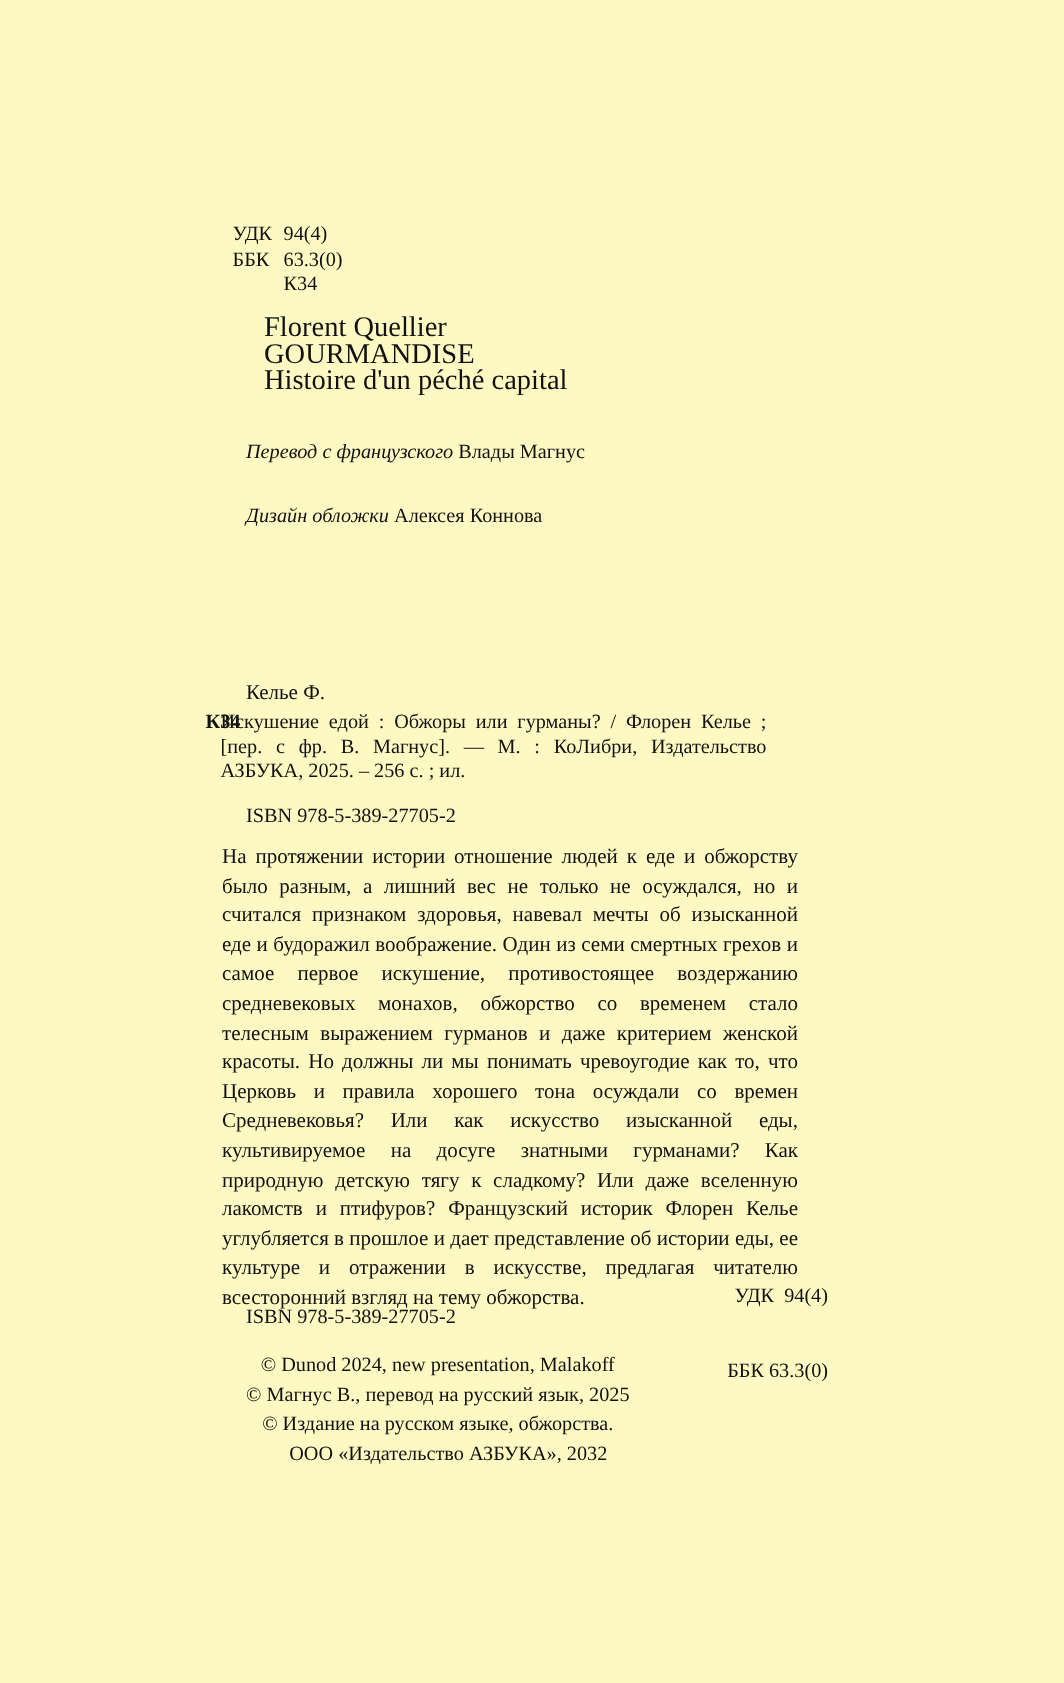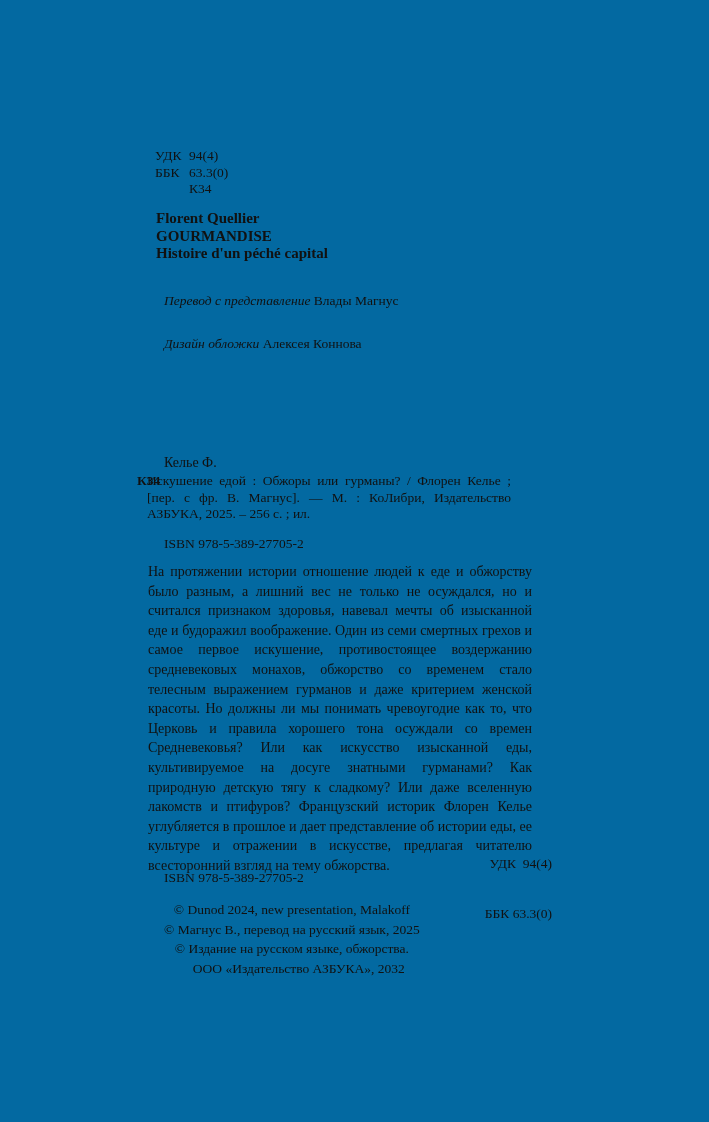--- a/index.html
+++ b/index.html
@@ -13,21 +13,21 @@
     position: relative;
     font-family: "Liberation Serif", serif;
     color: #1a1a1a;
     overflow: hidden;
   }
   .page {
     position: absolute;
     left: 0; top: 0;
     width: 709px;
     height: 1122px;
-    background: #0369a1;
+    background: #fef9c3;
   }
 
   
   .classif {
     position: absolute;
     left: 155px;
     top: 148px;
     font-family: "Liberation Serif", serif;
     font-size: 13.5px;
     line-height: 16.5px;
@@ -41,27 +41,26 @@
     width: 34px;
   }
   .classif .code {
     padding-left: 34px;
     display: block;
   }
 
   
   .orig {
     position: absolute;
-    left: 156px;
+    left: 176px;
     top: 210px;
     font-family: "Liberation Serif", serif;
-    font-size: 15px;
+    font-size: 19px;
     line-height: 17.5px;
     color: #111;
-    font-weight: bold;
   }
 
   
   .credit {
     position: absolute;
     left: 164px;
     font-family: "Liberation Serif", serif;
     font-size: 13.5px;
     color: #111;
   }
@@ -176,21 +175,21 @@
     <div class="code">К34</div>
   </div>
 
   <div class="orig">
     <div>Florent Quellier</div>
     <div>GOURMANDISE</div>
     <div>Histoire d'un péché capital</div>
   </div>
 
   <div class="credit" id="credit-translator">
-    <span class="it">Перевод с представление</span>
+    <span class="it">Перевод с французского</span>
     <span>Влады Магнус</span>
   </div>
 
   <div class="credit" id="credit-designer">
     <span class="it">Дизайн обложки</span>
     <span>Алексея Коннова</span>
   </div>
 
   <div class="biblio-author">Келье Ф.</div>
   <div class="biblio-body">

